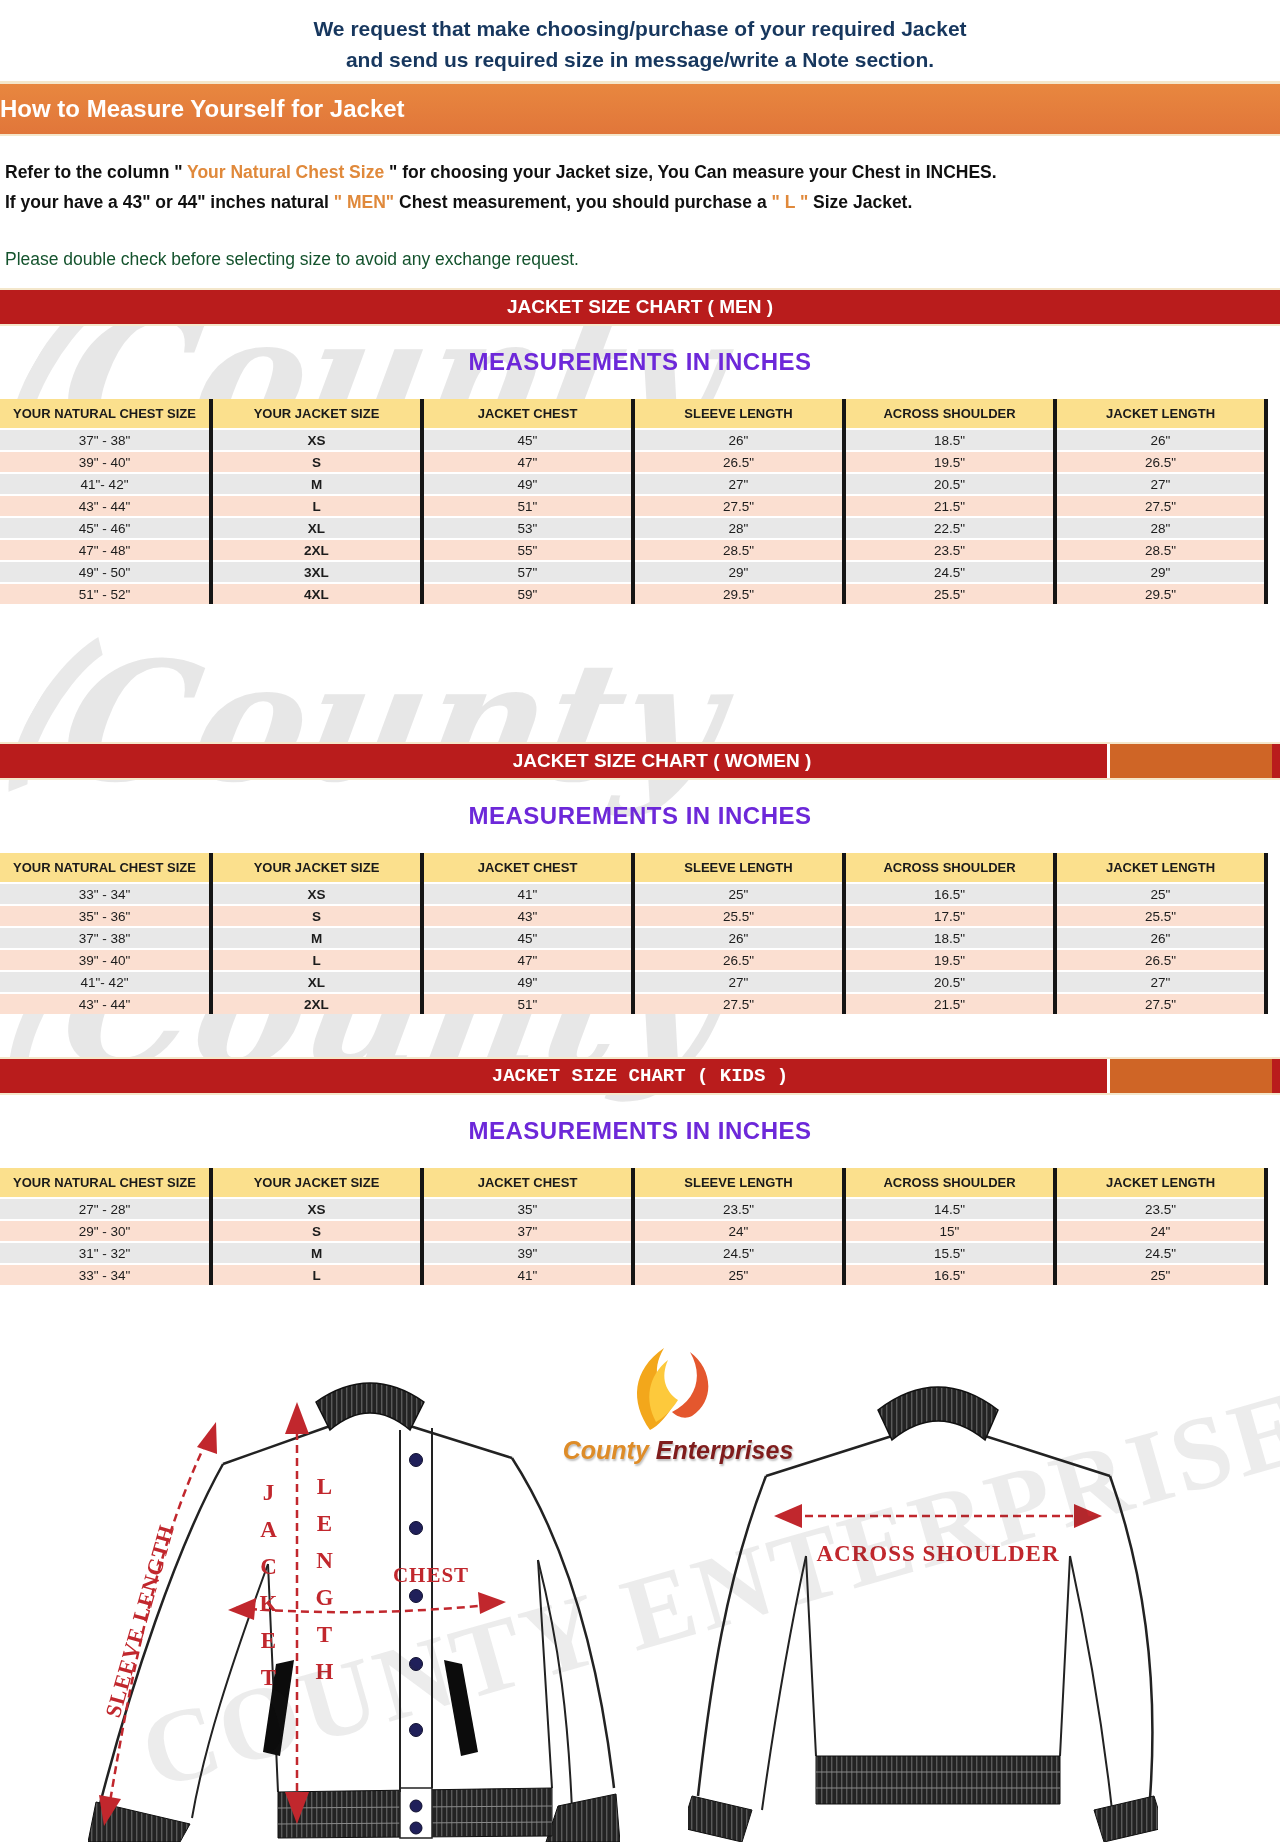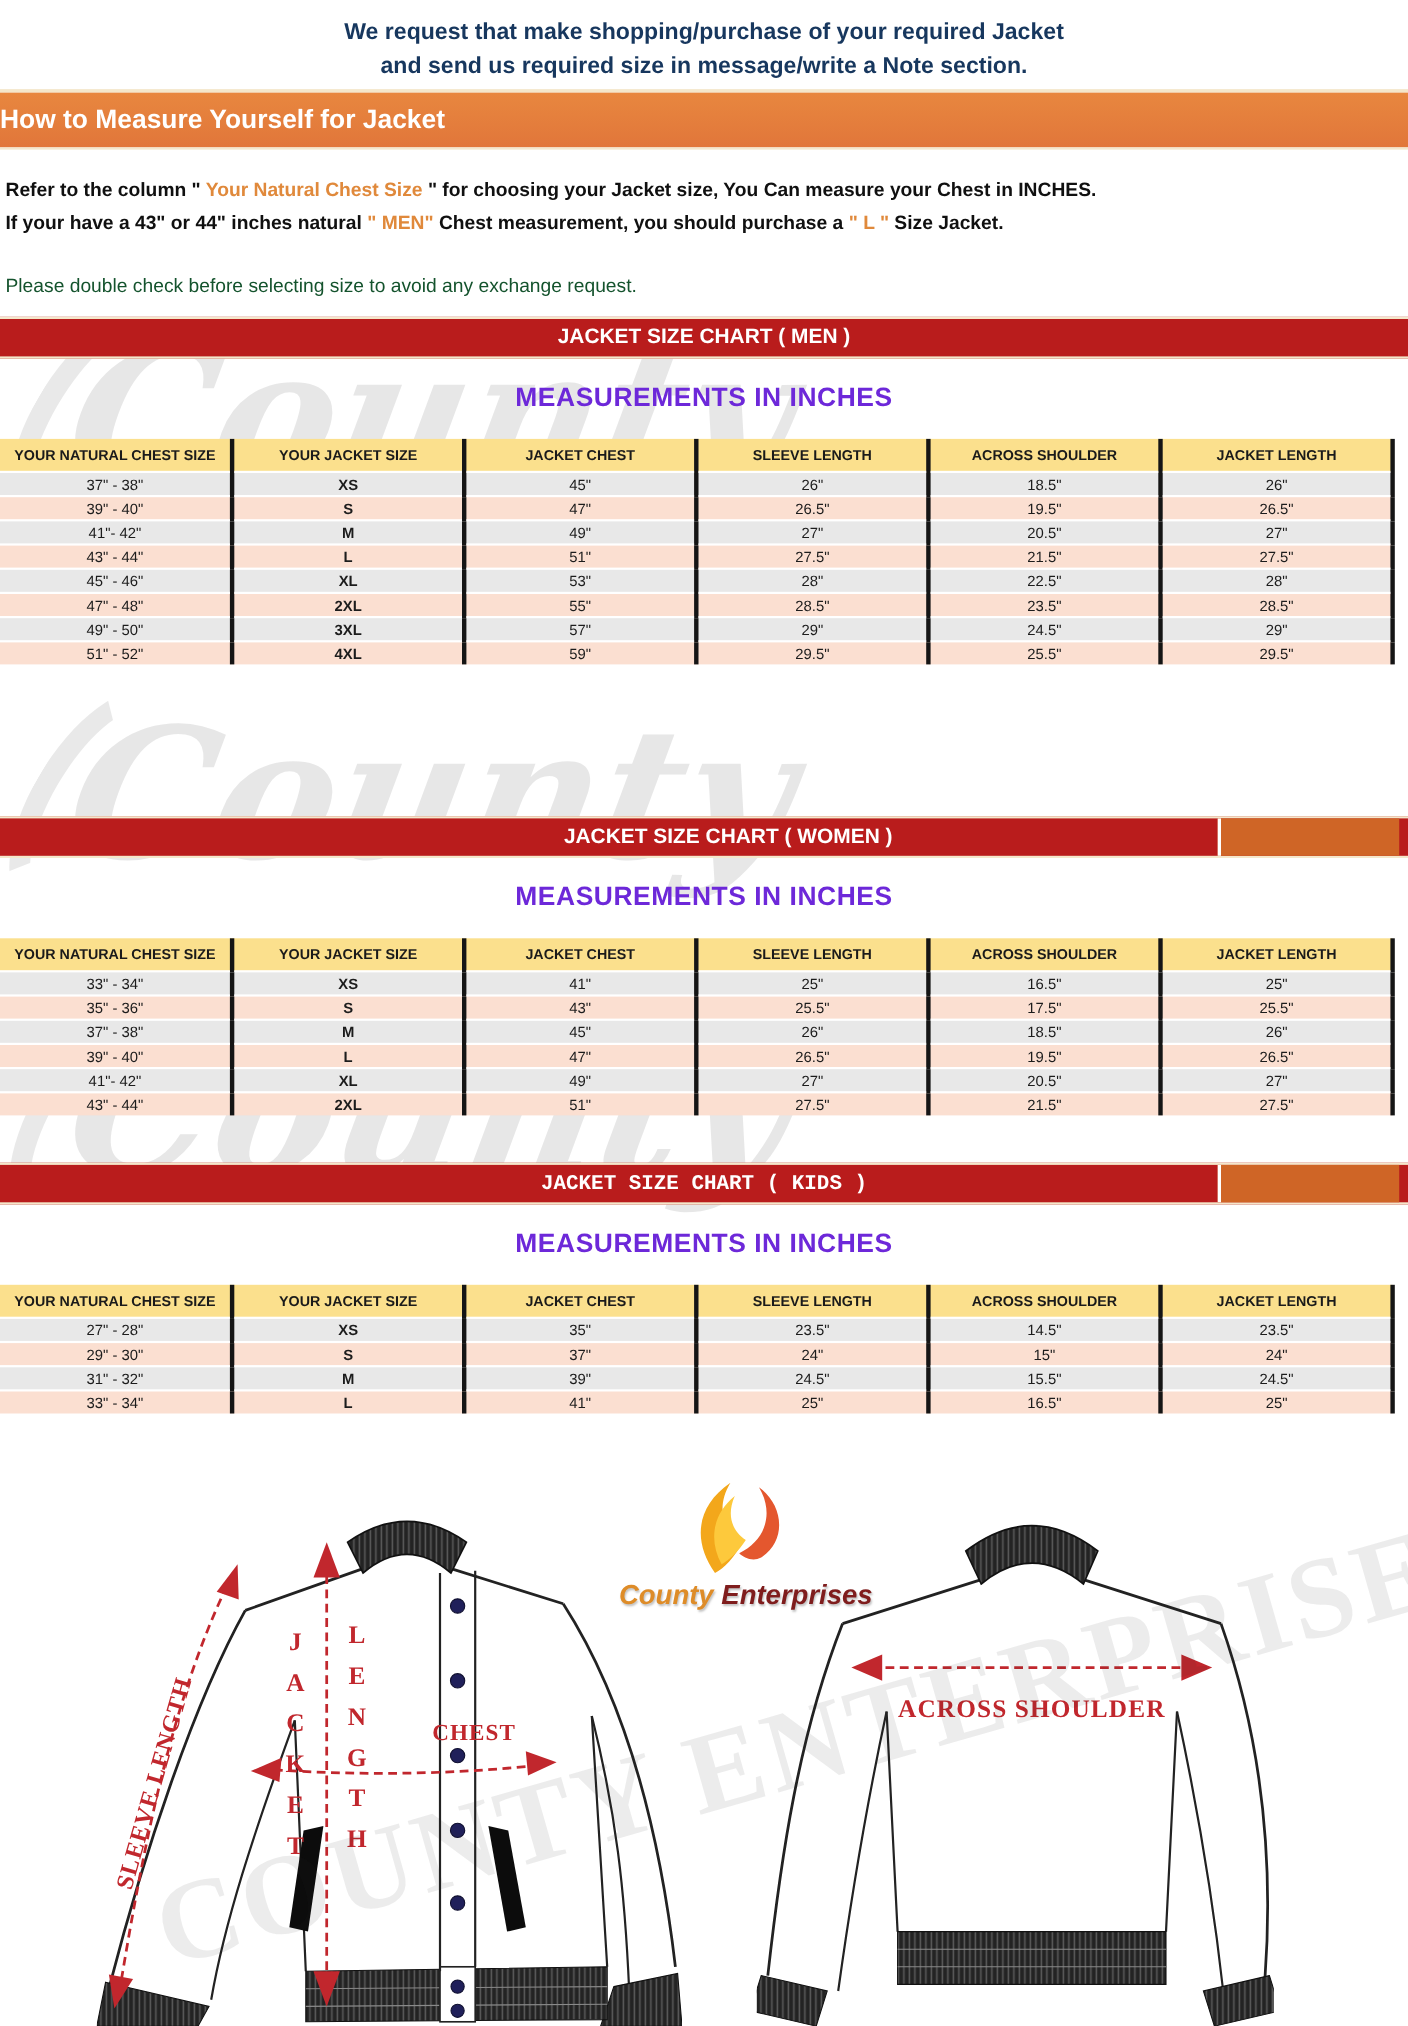--- a/index.html
+++ b/index.html
@@ -74,21 +74,21 @@
 </head>
 <body>
 
 <div class="page">
 
   <div class="wm-side" style="top:295px;"><span class="wm-swoosh"></span><span>County</span></div>
   <div class="wm-side" style="top:640px;"><span class="wm-swoosh"></span><span>County</span></div>
   <div class="wm-side" style="top:925px;"><span class="wm-swoosh"></span><span>County</span></div>
 
   <div class="intro">
-    <div>We request that make shopping/purchase of your required Jacket</div>
+    <div>We request that make choosing/purchase of your required Jacket</div>
     <div>and send us required size in message/write a Note section.</div>
   </div>
 
   <div class="main-banner">How to Measure Yourself for Jacket</div>
 
   <div class="para">
     <div><span>Refer to the column " </span><span class="hl">Your Natural Chest Size</span><span> " for choosing your Jacket size, You Can measure your Chest in INCHES.</span></div>
     <div><span>If your have a 43" or 44"  inches natural </span><span class="hl">" MEN"</span><span> Chest measurement, you should purchase a </span><span class="hl">" L "</span><span> Size Jacket.</span></div>
   </div>
 

